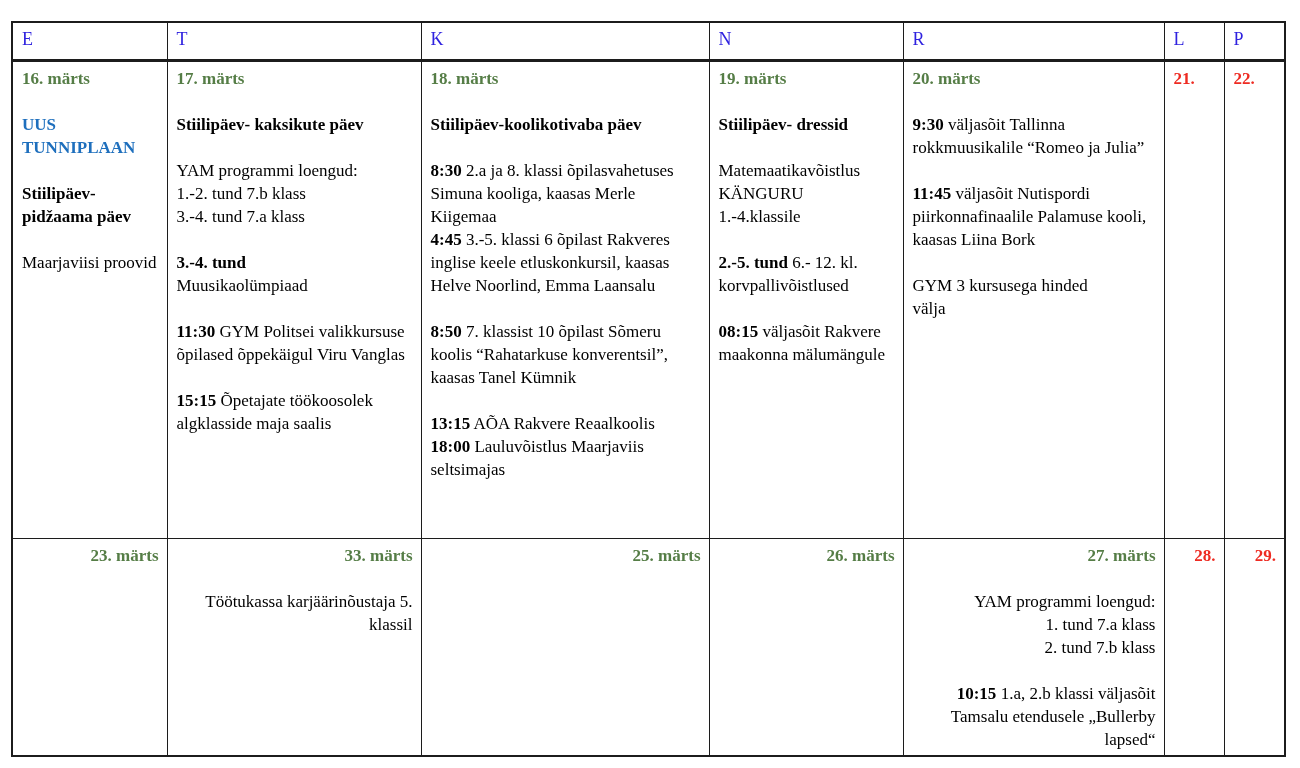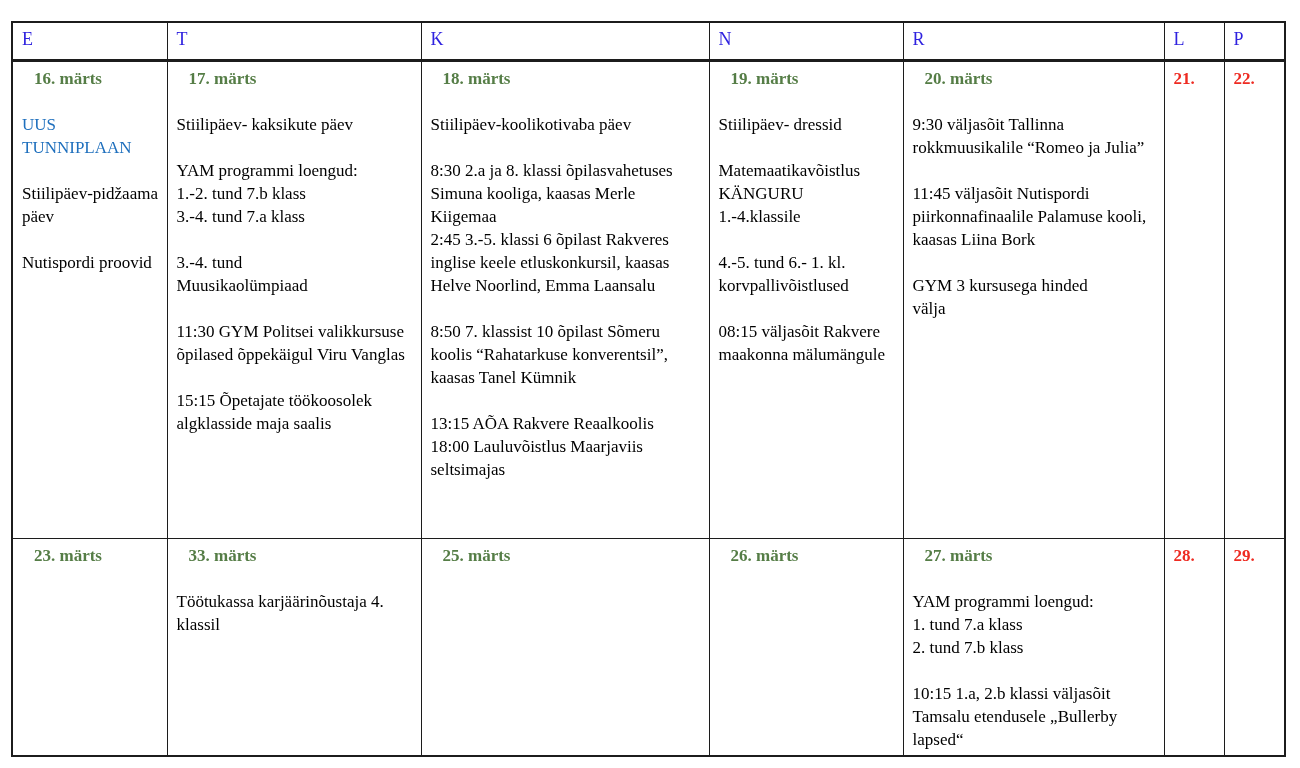--- a/index.html
+++ b/index.html
@@ -29,28 +29,28 @@
     border:1.5px solid var(--border);
     vertical-align:top;
     padding:5px 8px 4px 9px;
     font-size:17px;line-height:23px;
     overflow:hidden;
     word-wrap:break-word;
   }
   thead tr{height:38px;}
   thead td{vertical-align:middle;border-bottom:3px solid var(--border);padding-top:2px;}
   tr.week-0{height:478px;}
-  tr.week-1{height:211px;}
+  tr.week-1{height:211px;text-align:right;}
   .day-letter{color:var(--header-letter);font-size:18px;}
   .date{margin-bottom:23px;}
-  .date.green{color:var(--date-green);font-weight:bold;margin-left:12px;}
+  .date.green{color:var(--date-green);font-weight:bold;}
   .date.red{color:var(--date-red);font-weight:bold;}
   .block{margin-bottom:23px;}
   .block:last-child{margin-bottom:0;}
-  .b{font-weight:normal;}
+  .b{font-weight:bold;}
   .u{}
   .c-blue{color:var(--accent-blue);}
 </style>
 </head>
 <body>
 
 <div class="page">
   <table class="calendar" id="cal">
     <colgroup>
         <col style="width: 155px;">
@@ -76,21 +76,21 @@
         <tr class="week-0">
           <td>
             <div class="date green b">16. märts</div>
             <div class="block">
               <div class="line"><span class="b c-blue">UUS TUNNIPLAAN</span></div>
             </div>
             <div class="block">
               <div class="line"><span class="b">Stiilipäev-pidžaama päev</span></div>
             </div>
             <div class="block">
-              <div class="line"><span class="">Nutispordi proovid</span></div>
+              <div class="line"><span class="">Maarjaviisi proovid</span></div>
             </div>
           </td>
           <td>
             <div class="date green b">17. märts</div>
             <div class="block">
               <div class="line"><span class="b">Stiilipäev- kaksikute päev</span></div>
             </div>
             <div class="block">
               <div class="line"><span class="u">YAM programmi loengud:</span></div>
               <div class="line"><span class="">1.-2. tund 7.b klass</span></div>
@@ -107,42 +107,42 @@
               <div class="line"><span class="b">15:15</span><span class=""> Õpetajate töökoosolek algklasside maja saalis</span></div>
             </div>
           </td>
           <td>
             <div class="date green b">18. märts</div>
             <div class="block">
               <div class="line"><span class="b">Stiilipäev-koolikotivaba päev</span></div>
             </div>
             <div class="block">
               <div class="line"><span class="b">8:30</span><span class=""> 2.a ja 8. klassi õpilasvahetuses Simuna kooliga, kaasas Merle Kiigemaa</span></div>
-              <div class="line"><span class="b">2:45</span><span class=""> 3.-5. klassi 6 õpilast Rakveres inglise keele etluskonkursil, kaasas Helve Noorlind, Emma Laansalu</span></div>
+              <div class="line"><span class="b">4:45</span><span class=""> 3.-5. klassi 6 õpilast Rakveres inglise keele etluskonkursil, kaasas Helve Noorlind, Emma Laansalu</span></div>
             </div>
             <div class="block">
               <div class="line"><span class="b">8:50</span><span class=""> 7. klassist 10 õpilast Sõmeru koolis “Rahatarkuse konverentsil”, kaasas Tanel Kümnik</span></div>
             </div>
             <div class="block">
               <div class="line"><span class="b">13:15</span><span class=""> AÕA Rakvere Reaalkoolis</span></div>
               <div class="line"><span class="b">18:00</span><span class=""> Lauluvõistlus Maarjaviis seltsimajas</span></div>
             </div>
           </td>
           <td>
             <div class="date green b">19. märts</div>
             <div class="block">
               <div class="line"><span class="b">Stiilipäev- dressid</span></div>
             </div>
             <div class="block">
               <div class="line"><span class="">Matemaatikavõistlus</span></div>
               <div class="line"><span class="">KÄNGURU</span></div>
               <div class="line"><span class="">1.-4.klassile</span></div>
             </div>
             <div class="block">
-              <div class="line"><span class="b">4.-5. tund</span><span class=""> 6.- 1. kl. korvpallivõistlused</span></div>
+              <div class="line"><span class="b">2.-5. tund</span><span class=""> 6.- 12. kl. korvpallivõistlused</span></div>
             </div>
             <div class="block">
               <div class="line"><span class="b">08:15</span><span class=""> väljasõit Rakvere maakonna mälumängule</span></div>
             </div>
           </td>
           <td>
             <div class="date green b">20. märts</div>
             <div class="block">
               <div class="line"><span class="b">9:30</span><span class=""> väljasõit Tallinna rokkmuusikalile “Romeo ja Julia”</span></div>
             </div>
@@ -161,21 +161,21 @@
             <div class="date red">22.</div>
           </td>
         </tr>
         <tr class="week-1">
           <td>
             <div class="date green b">23. märts</div>
           </td>
           <td>
             <div class="date green b">33. märts</div>
             <div class="block">
-              <div class="line"><span class="">Töötukassa karjäärinõustaja 4. klassil</span></div>
+              <div class="line"><span class="">Töötukassa karjäärinõustaja 5. klassil</span></div>
             </div>
           </td>
           <td>
             <div class="date green b">25. märts</div>
           </td>
           <td>
             <div class="date green b">26. märts</div>
           </td>
           <td>
             <div class="date green b">27. märts</div>

